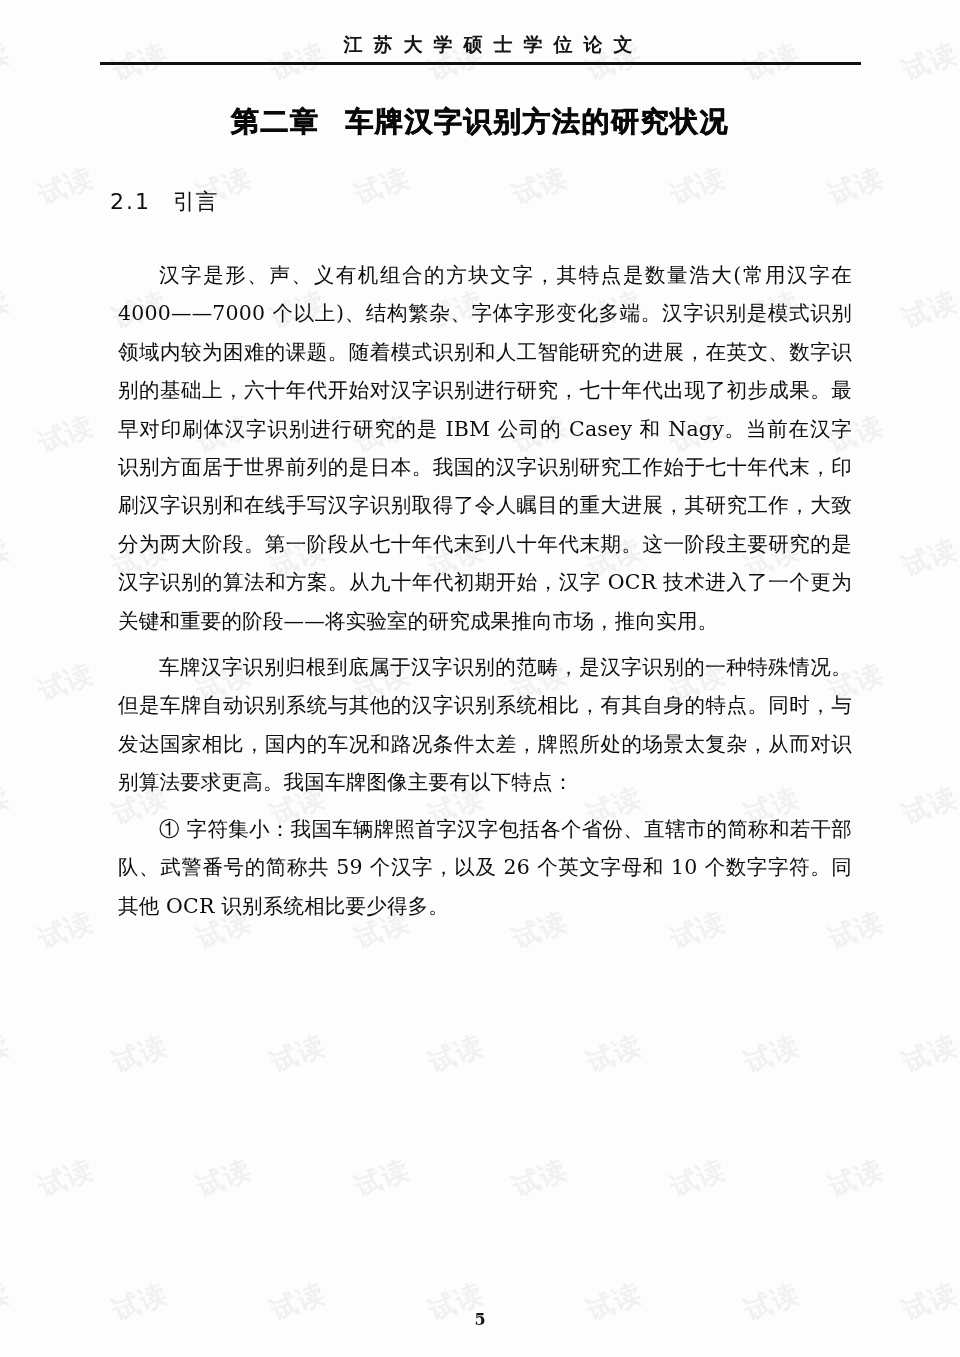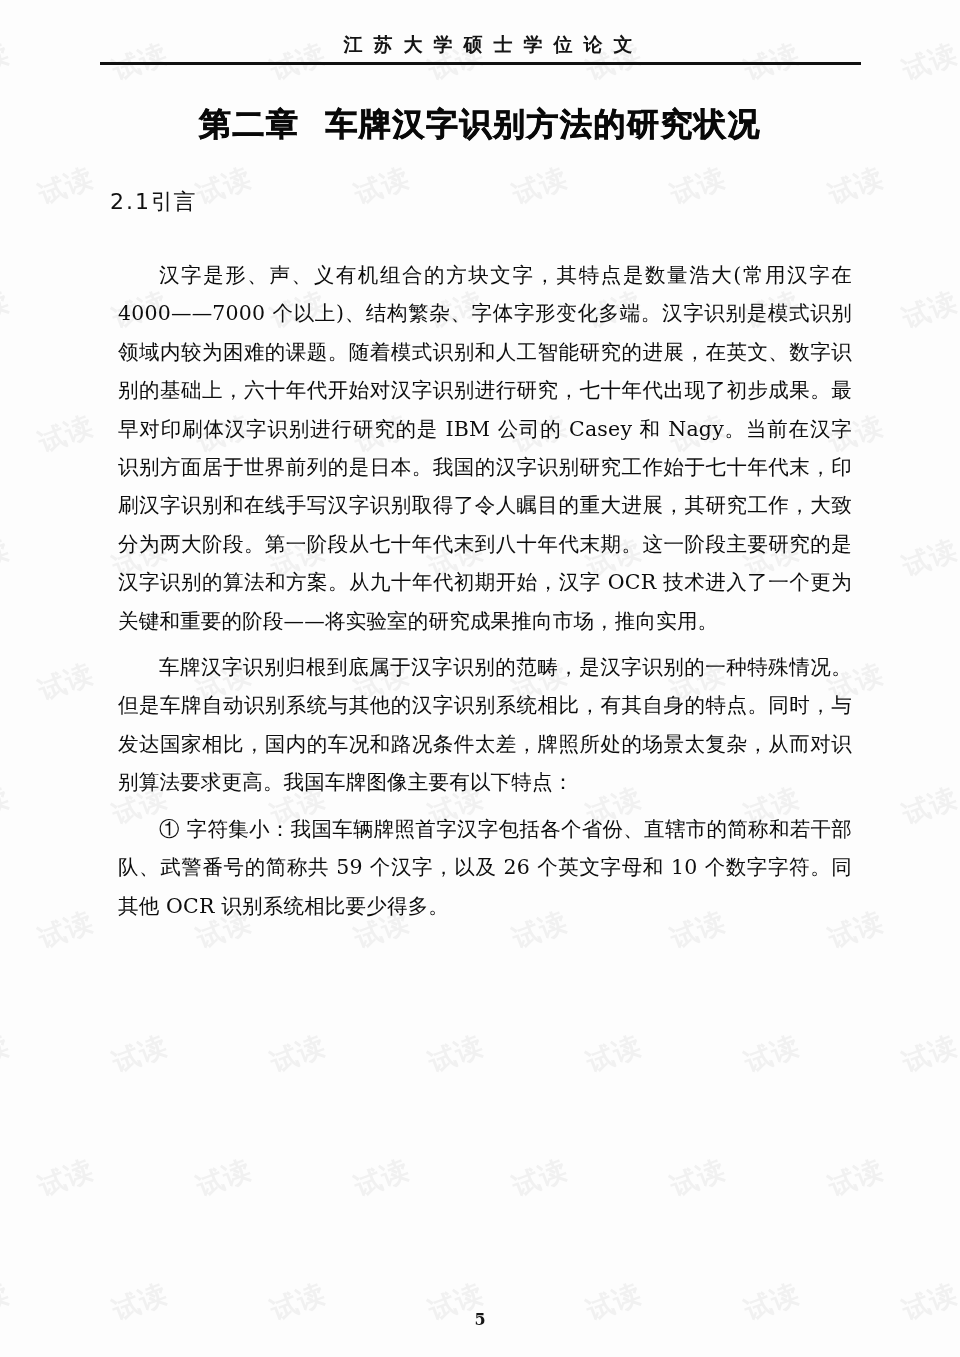--- a/index.html
+++ b/index.html
@@ -72,40 +72,40 @@
   }
 
   
   #chapter-title {
     position: absolute;
     left: 0;
     top: 103px;
     width: 960px;
     text-align: center;
     font-family: "DejaVu Sans", "Liberation Sans", sans-serif;
-    font-size: 32px;
+    font-size: 28px;
     font-weight: 700;
     letter-spacing: 1.5px;
     color: #090909;
     -webkit-text-stroke: 0.7px #090909;
   }
   #chapter-title .title-num { margin-right: 26px; }
 
   
   #section-heading {
     position: absolute;
     left: 110px;
     top: 187px;
     font-family: "DejaVu Sans", "Liberation Sans", sans-serif;
     font-size: 22px;
     font-weight: 400;
     color: #111111;
     letter-spacing: 0.5px;
   }
-  #section-heading .sec-num { letter-spacing: 2px; }
+  #section-heading .sec-num { margin-right: 22px; letter-spacing: 2px; }
 
   
   #body-text {
     position: absolute;
     left: 110px;
     top: 248px;
     width: 750px;
   }
   .para {
     margin: 8px;

